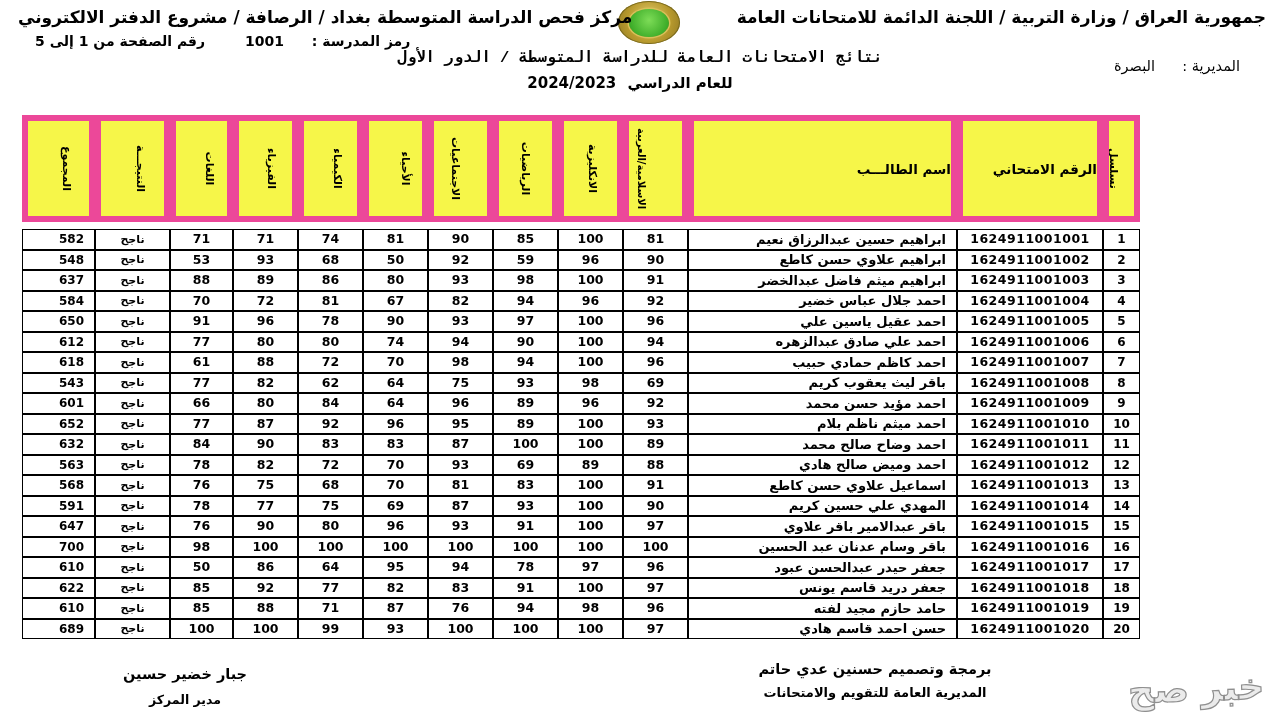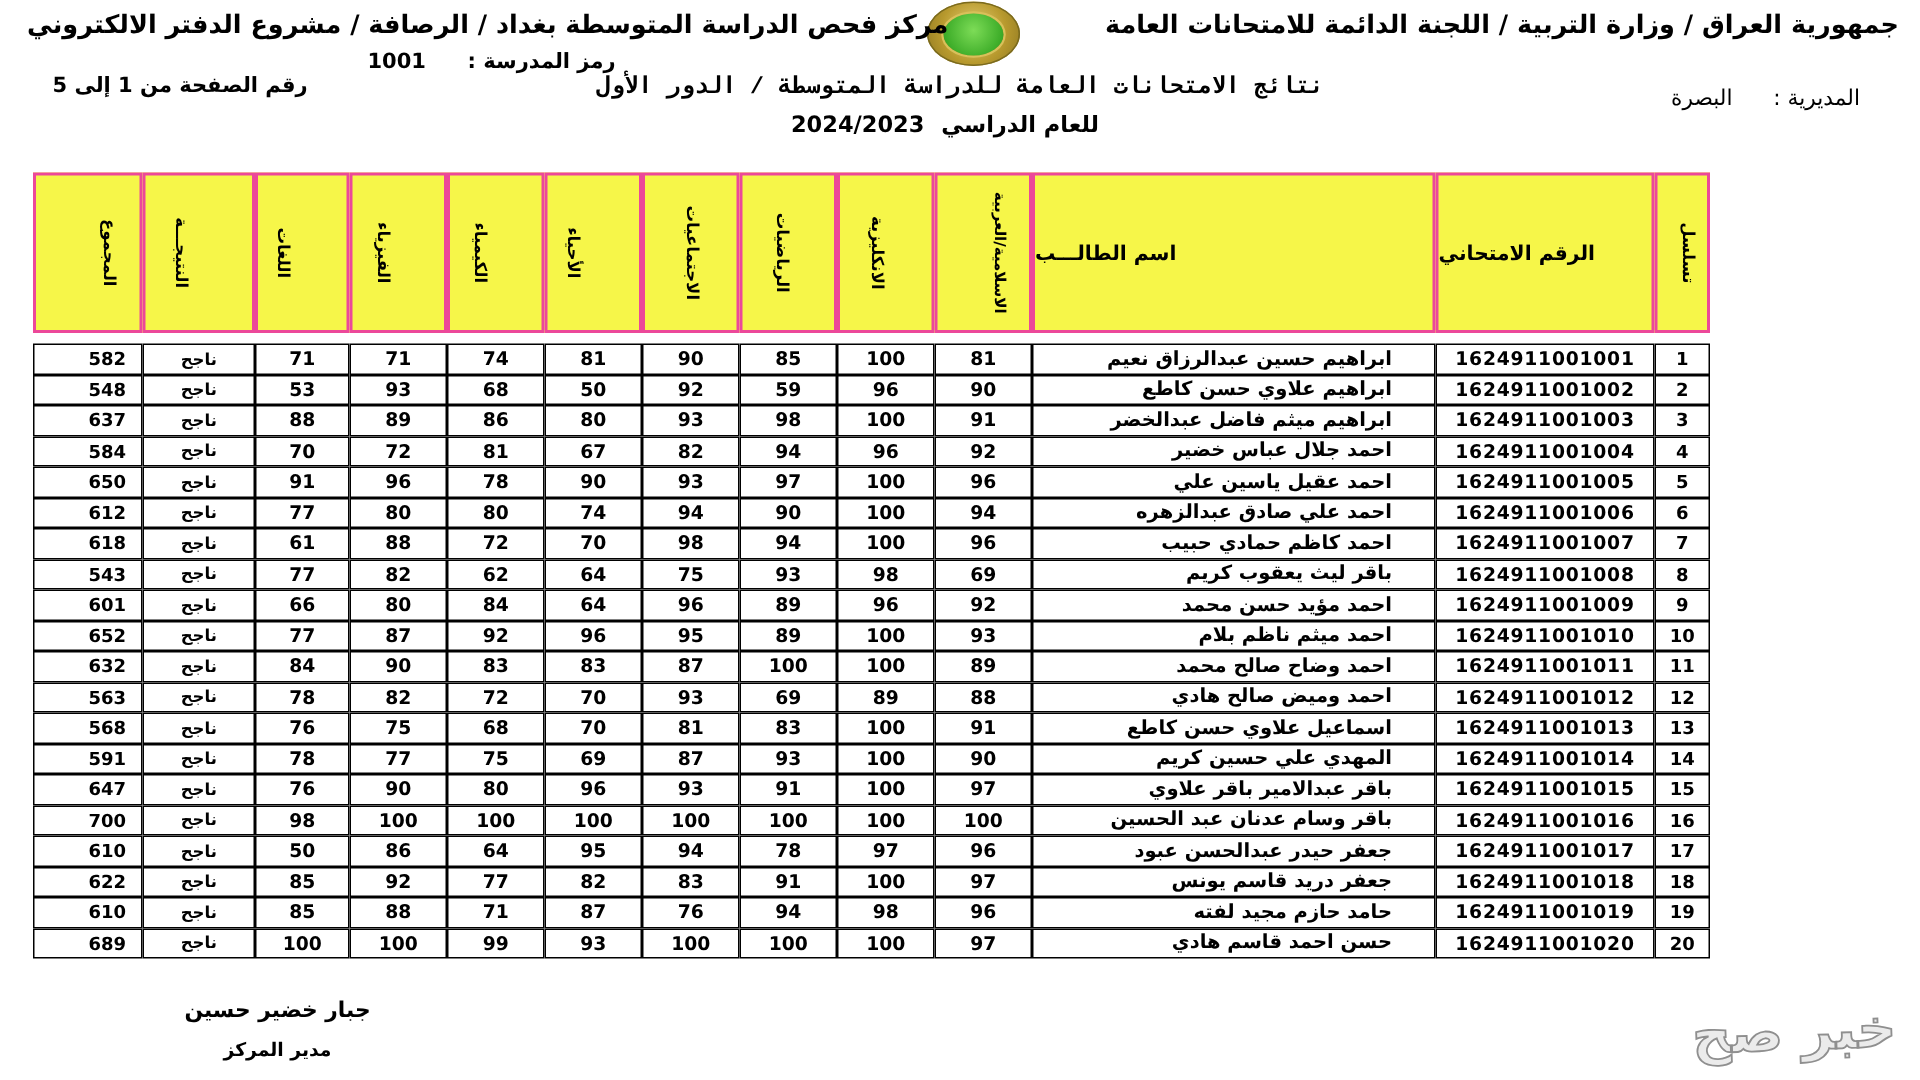--- a/index.html
+++ b/index.html
@@ -7,46 +7,46 @@
   .page{position:relative;width:1280px;height:720px;background:#ffffff;overflow:hidden;direction:rtl;color:#000;}
 
   
   .gov-title{position:absolute;top:7px;right:14px;font-size:17px;font-weight:bold;white-space:nowrap;}
   .center-title{position:absolute;top:7px;left:18px;font-size:17px;font-weight:bold;white-space:nowrap;direction:rtl;}
   .logo{position:absolute;top:1px;left:616px;width:66px;height:43px;display:flex;align-items:center;justify-content:center;}
   .logo .ring{width:62px;height:43px;border-radius:50%;background:radial-gradient(circle at 50% 45%,#e8d27a 0%,#b89a2e 55%,#8a7420 100%);display:flex;align-items:center;justify-content:center;box-shadow:0 0 0 1px #7a6a1e inset;}
   .logo .core{width:40px;height:28px;border-radius:50%;background:radial-gradient(circle at 50% 40%,#7ddc57 0%,#3fae2a 70%,#2c8a1e 100%);box-shadow:0 0 0 1.5px #d9c05a;}
   .meta-line{position:absolute;top:33px;font-size:14px;font-weight:bold;white-space:nowrap;}
   .school-code{left:245px;}
-  .page-num{left:35px;margin-top:16px;}
+  .page-num{left:35px;}
   .results-title{position:absolute;top:48px;left:0;width:1280px;text-align:center;font-size:15.5px;font-weight:bold;font-family:Liberation Mono, monospace;}
   .year-line{position:absolute;top:74px;left:0;width:1260px;text-align:center;font-size:15px;font-weight:bold;}
   .year-line .num{margin-right:6px;text-align:right;}
   .directorate{position:absolute;top:58px;right:40px;font-size:14.5px;font-weight:normal;white-space:nowrap;}
   .schoolname{position:absolute;top:91px;right:40px;font-size:14.5px;font-weight:bold;white-space:nowrap;}
   .lblgap{display:inline-block;min-width:18px;}
 
   
   .tablewrap{position:absolute;top:115px;right:140px;left:22px;width:1118px;}
   .hrow{display:flex;height:107px;margin-bottom:7px;}
-  .hcell{box-sizing:border-box;border:2px solid #ec4899;background:#f6f649;display:flex;align-items:center;justify-content:flex-end;overflow:hidden;}
+  .hcell{box-sizing:border-box;border:6px solid #ec4899;background:#f6f649;display:flex;align-items:center;justify-content:flex-start;overflow:hidden;}
   .hcell .rot{display:inline-block;transform:rotate(90deg);white-space:nowrap;font-weight:bold;font-size:11px;}
   .hcell .rot.small{font-size:10px;}
   .hcell .plain{font-weight:bold;font-size:13.5px;white-space:nowrap;}
   .trow{display:flex;height:20.5px;margin-bottom:0;}
   .cell{box-sizing:border-box;border:1.6px solid #000;background:#fff;display:flex;align-items:center;justify-content:center;font-weight:bold;font-size:12.5px;line-height:1;overflow:hidden;white-space:nowrap;}
   .trow + .trow{margin-top:0;}
   .c0{width:37px;}
   .c1{width:146px;letter-spacing:0.5px;}
   .c2{width:269px;}
   .c3{width:65px;}.c4{width:65px;}.c5{width:65px;}.c6{width:65px;}.c7{width:65px;}.c8{width:65px;}.c9{width:65px;}
   .c10{width:63px;}
   .c11{width:75px;font-size:11px;}
   .c12{width:73px;font-size:12px;padding-left:26px;}
-  .cell.c2{justify-content:flex-start;padding-right:28px;font-size:13px;}
+  .cell.c2{justify-content:flex-start;padding-right:10px;font-size:13px;}
   .cell.c0{font-size:12px;}
 
   
   .footer-left{position:absolute;top:666px;left:85px;width:200px;text-align:center;}
   .footer-left .name{font-size:14.5px;font-weight:bold;}
   .footer-left .role{font-size:12.5px;font-weight:bold;margin-top:10px;}
   .footer-right{position:absolute;top:661px;left:700px;width:350px;text-align:center;}
   .footer-right .credit{font-size:14.5px;font-weight:bold;}
   .footer-right .dept{font-size:13px;font-weight:bold;margin-top:8px;}
   .watermark{position:absolute;top:668px;left:1128px;font-size:36px;font-weight:bold;color:rgba(190,190,190,0.30);-webkit-text-stroke:1.2px #8f8f8f;white-space:nowrap;transform:rotate(-2deg);}
@@ -437,16 +437,20 @@
           <div class="cell c12">689</div>
         </div>
       </div>
   </div>
 
   <div class="footer-left">
     <div class="name">جبار خضير حسين</div>
     <div class="role">مدير المركز</div>
   </div>
 
+  <div class="footer-right">
+    <div class="credit">برمجة وتصميم حسنين عدي حاتم</div>
+    <div class="dept">المديرية العامة للتقويم والامتحانات</div>
+  </div>
 
   <div class="watermark">خبر صح</div>
 
 </div>
 
 </body></html>

